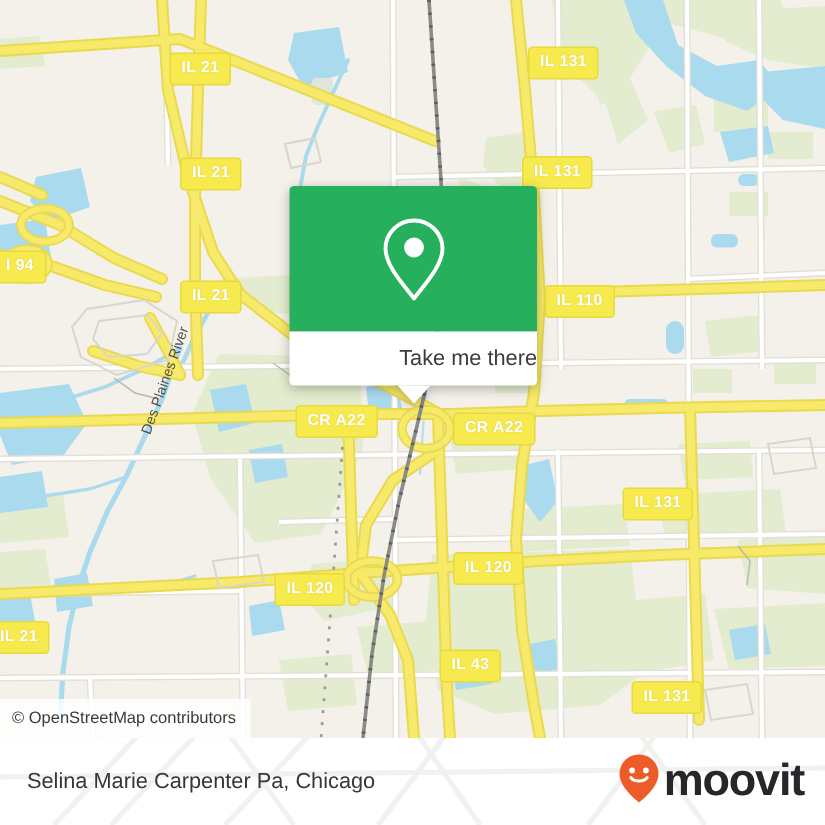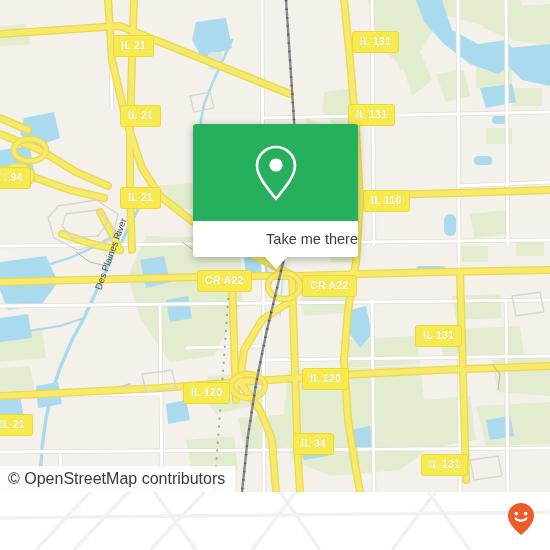--- a/index.html
+++ b/index.html
@@ -83,21 +83,21 @@
   }
 
   
   #attrib {
     position: absolute;
     left: 0; top: 466px;
     height: 26px;
     padding: 0 10px 0 8px;
     display: flex; align-items: center;
     background: rgba(255,255,255,.82);
-    font-size: 16px;
+    font-size: 11px;
     color: #3a3a3a;
     z-index: 70;
   }
 
   
   #footer {
     position: absolute;
     left: 0; top: 492px;
     width: 550px; height: 58px;
     background: #ffffff;
@@ -359,21 +359,21 @@
     <div class="shield" style="left:-4px;   top:167px;">I 94</div>
     <div class="shield" style="left:-8px;   top:414px;">IL 21</div>
     <div class="shield" style="left:352px;  top:31px;">IL 131</div>
     <div class="shield" style="left:348px;  top:104px;">IL 131</div>
     <div class="shield" style="left:363px;  top:190px;">IL 110</div>
     <div class="shield" style="left:197px;  top:270px;">CR A22</div>
     <div class="shield" style="left:302px;  top:275px;">CR A22</div>
     <div class="shield" style="left:415px;  top:325px;">IL 131</div>
     <div class="shield" style="left:183px;  top:382px;">IL 120</div>
     <div class="shield" style="left:302px;  top:368px;">IL 120</div>
-    <div class="shield" style="left:293px;  top:433px;">IL 34</div>
+    <div class="shield" style="left:293px;  top:433px;">IL 43</div>
     <div class="shield" style="left:421px;  top:454px;">IL 131</div>
 
     <div class="river-label" style="left:99px; top:280px; transform: rotate(-70deg) translateX(-4px);">Des Plaines River</div>
 
     <div id="popup">
       <div id="popup-head">
         <span>
           <svg width="46" height="58" viewBox="0 0 46 58" aria-hidden="true">
             <path d="M23 3 C12.5 3 4 11.4 4 21.8 C4 33.8 18 48 23 55 C28 48 42 33.8 42 21.8 C42 11.4 33.5 3 23 3 Z" fill="none" stroke="#ffffff" stroke-width="2.6" stroke-linejoin="round"></path>
             <circle cx="23" cy="21" r="6.6" fill="#ffffff"></circle>
@@ -399,25 +399,29 @@
         <path d="M150,58 L210,-6"></path>
         <path d="M196,58 L150,-6"></path>
         <path d="M252,58 L300,-6"></path>
         <path d="M320,58 L276,-6"></path>
         <path d="M392,58 L440,-6"></path>
         <path d="M470,58 L424,-6"></path>
         <path d="M0,26 L550,20"></path>
       </g>
     </svg>
 
+    <div id="footer-title">
+      <span>Selina Marie Carpenter Pa, Chicago</span>
+    </div>
 
     <div id="logo">
       <span>
         <svg width="30" height="34" viewBox="0 0 30 34" aria-hidden="true">
           <path d="M15 1 C7.8 1 2 6.7 2 13.8 C2 21.6 10.2 29 15 33 C19.8 29 28 21.6 28 13.8 C28 6.7 22.2 1 15 1 Z" fill="#ec5b28"></path>
           <circle cx="10.4" cy="11.6" r="1.9" fill="#ffffff"></circle>
           <circle cx="19.6" cy="11.6" r="1.9" fill="#ffffff"></circle>
           <path d="M9.6 16.4 C11.6 19.4 18.4 19.4 20.4 16.4" fill="none" stroke="#ffffff" stroke-width="2.1" stroke-linecap="round"></path>
         </svg>
       </span>
+      <span id="logo-word">moovit</span>
     </div>
   </div>
 </div>
 
 </body></html>

